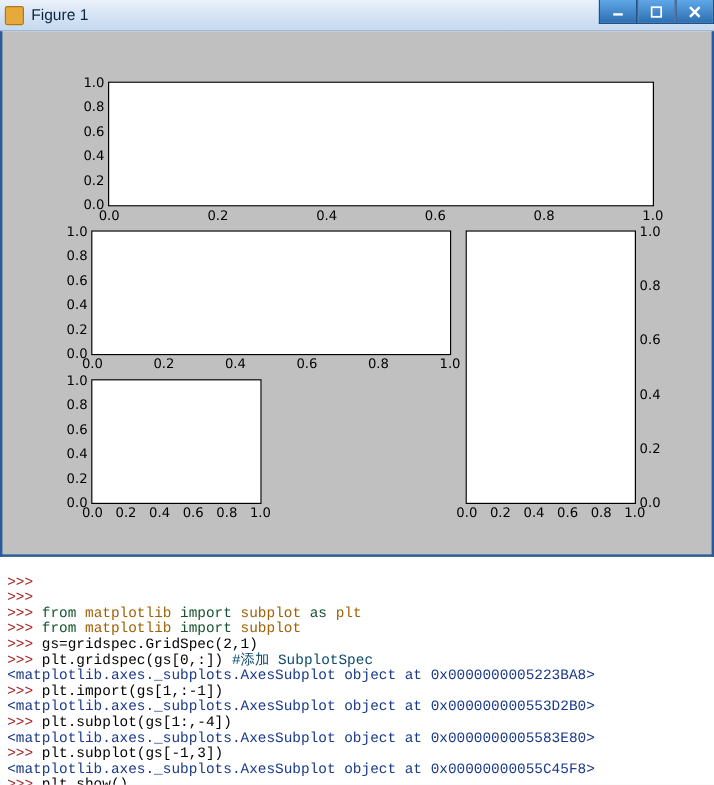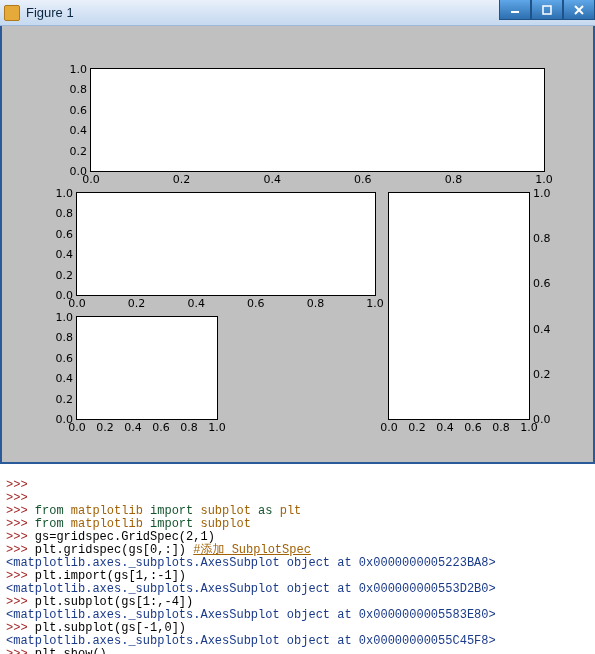--- a/index.html
+++ b/index.html
@@ -81,21 +81,21 @@
     font-size: 12px;
     line-height: 13px;
     padding: 2px 4px 4px 6px;
     white-space: pre;
     color: #000;
     background: #fff;
   }
   .prompt { color: #a52a2a; }
   .kw     { color: #14532d; }
   .mod    { color: #a16207; }
-  .cmt    { color: #a16207; text-decoration: underline; }
+  .cmt    { color: #0c4a6e; }
   .out    { color: #1a3a8a; }
 </style>
 </head>
 <body>
 
 <div class="titlebar">
   <div class="app-icon"></div>
   <div class="title-text">Figure 1</div>
   <div class="win-controls">
     <div class="win-btn">
@@ -186,16 +186,16 @@
 <span class="prompt">&gt;&gt;&gt;</span>
 <span class="prompt">&gt;&gt;&gt;</span> <span class="kw">from</span> <span class="mod">matplotlib</span> <span class="kw">import</span> <span class="mod">subplot</span> <span class="kw">as</span> <span class="mod">plt</span>
 <span class="prompt">&gt;&gt;&gt;</span> <span class="kw">from</span> <span class="mod">matplotlib</span> <span class="kw">import</span> <span class="mod">subplot</span>
 <span class="prompt">&gt;&gt;&gt;</span> <span>gs=gridspec.GridSpec(2,1)</span>
 <span class="prompt">&gt;&gt;&gt;</span> <span>plt.gridspec(gs[0,:])</span> <span class="cmt">#添加 SubplotSpec</span>
 <span class="out">&lt;matplotlib.axes._subplots.AxesSubplot object at 0x0000000005223BA8&gt;</span>
 <span class="prompt">&gt;&gt;&gt;</span> <span>plt.import(gs[1,:-1])</span>
 <span class="out">&lt;matplotlib.axes._subplots.AxesSubplot object at 0x000000000553D2B0&gt;</span>
 <span class="prompt">&gt;&gt;&gt;</span> <span>plt.subplot(gs[1:,-4])</span>
 <span class="out">&lt;matplotlib.axes._subplots.AxesSubplot object at 0x0000000005583E80&gt;</span>
-<span class="prompt">&gt;&gt;&gt;</span> <span>plt.subplot(gs[-1,0])</span>
+<span class="prompt">&gt;&gt;&gt;</span> <span>plt.subplot(gs[-1,3])</span>
 <span class="out">&lt;matplotlib.axes._subplots.AxesSubplot object at 0x00000000055C45F8&gt;</span>
 <span class="prompt">&gt;&gt;&gt;</span> <span>plt.show()</span>
 </div>
 
 </body></html>

